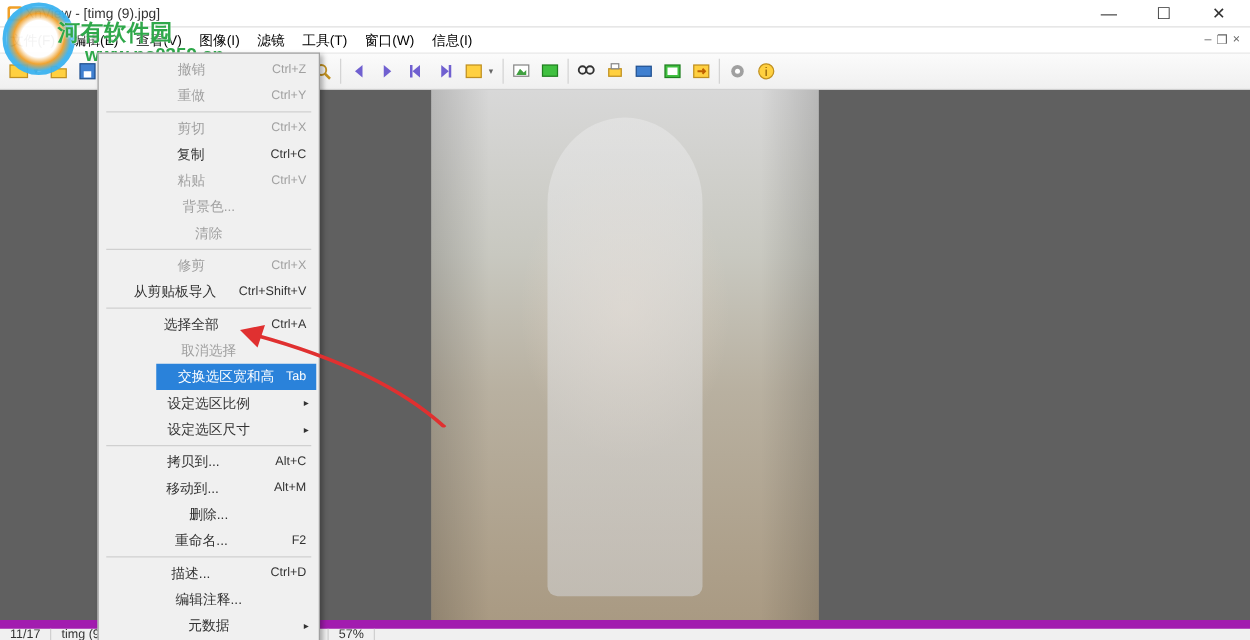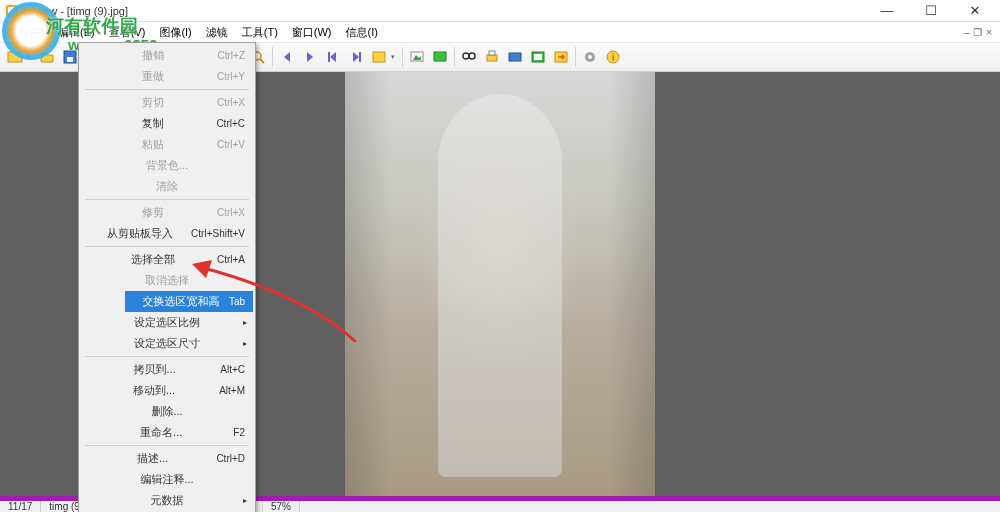--- a/index.html
+++ b/index.html
@@ -34,21 +34,21 @@
 .cm-item { display: flex; align-items: center; padding: 3px 8px 3px 8px; cursor: pointer; color: #333; position: relative; text-align: center; }
 .cm-item.disabled { color: #a0a0a0; }
 .cm-item.highlighted { background: #2a82da; color: #fff; margin-left: 44px; }
 .cm-item .label { flex: 1; }
 .cm-item .shortcut { font-size: 10px; }
 .cm-item .submenu-arrow { position: absolute; right: 6px; font-size: 8px; }
 .cm-sep { height: 1px; background: #d0d0d0; margin: 2px 4px; }
 
 .red-arrow { position: absolute; left: 186px; top: 256px; width: 180px; height: 86px; z-index: 25; pointer-events: none; }
 
-.statusbar { position: absolute; bottom: 0; left: 0; right: 0; height: 16px; background: #f0f0f0; border-top: 5px solid #a21caf; display: flex; align-items: center; font-size: 10px; color: #333; }
+.statusbar { position: absolute; bottom: 0; left: 0; right: 0; height: 16px; background: #f0f0f0; border-top: 7px solid #a21caf; display: flex; align-items: center; font-size: 10px; color: #333; }
 .statusbar .seg { padding: 0 8px; border-right: 1px solid #d0d0d0; height: 100%; display: flex; align-items: center; }
 
 svg.ico { width: 16px; height: 16px; }
 </style>
 </head>
 <body>
 
 <div class="watermark-logo"></div>
 <div class="watermark-text">河有软件园</div>
 <div class="watermark-url">www.pc0359.cn</div>

